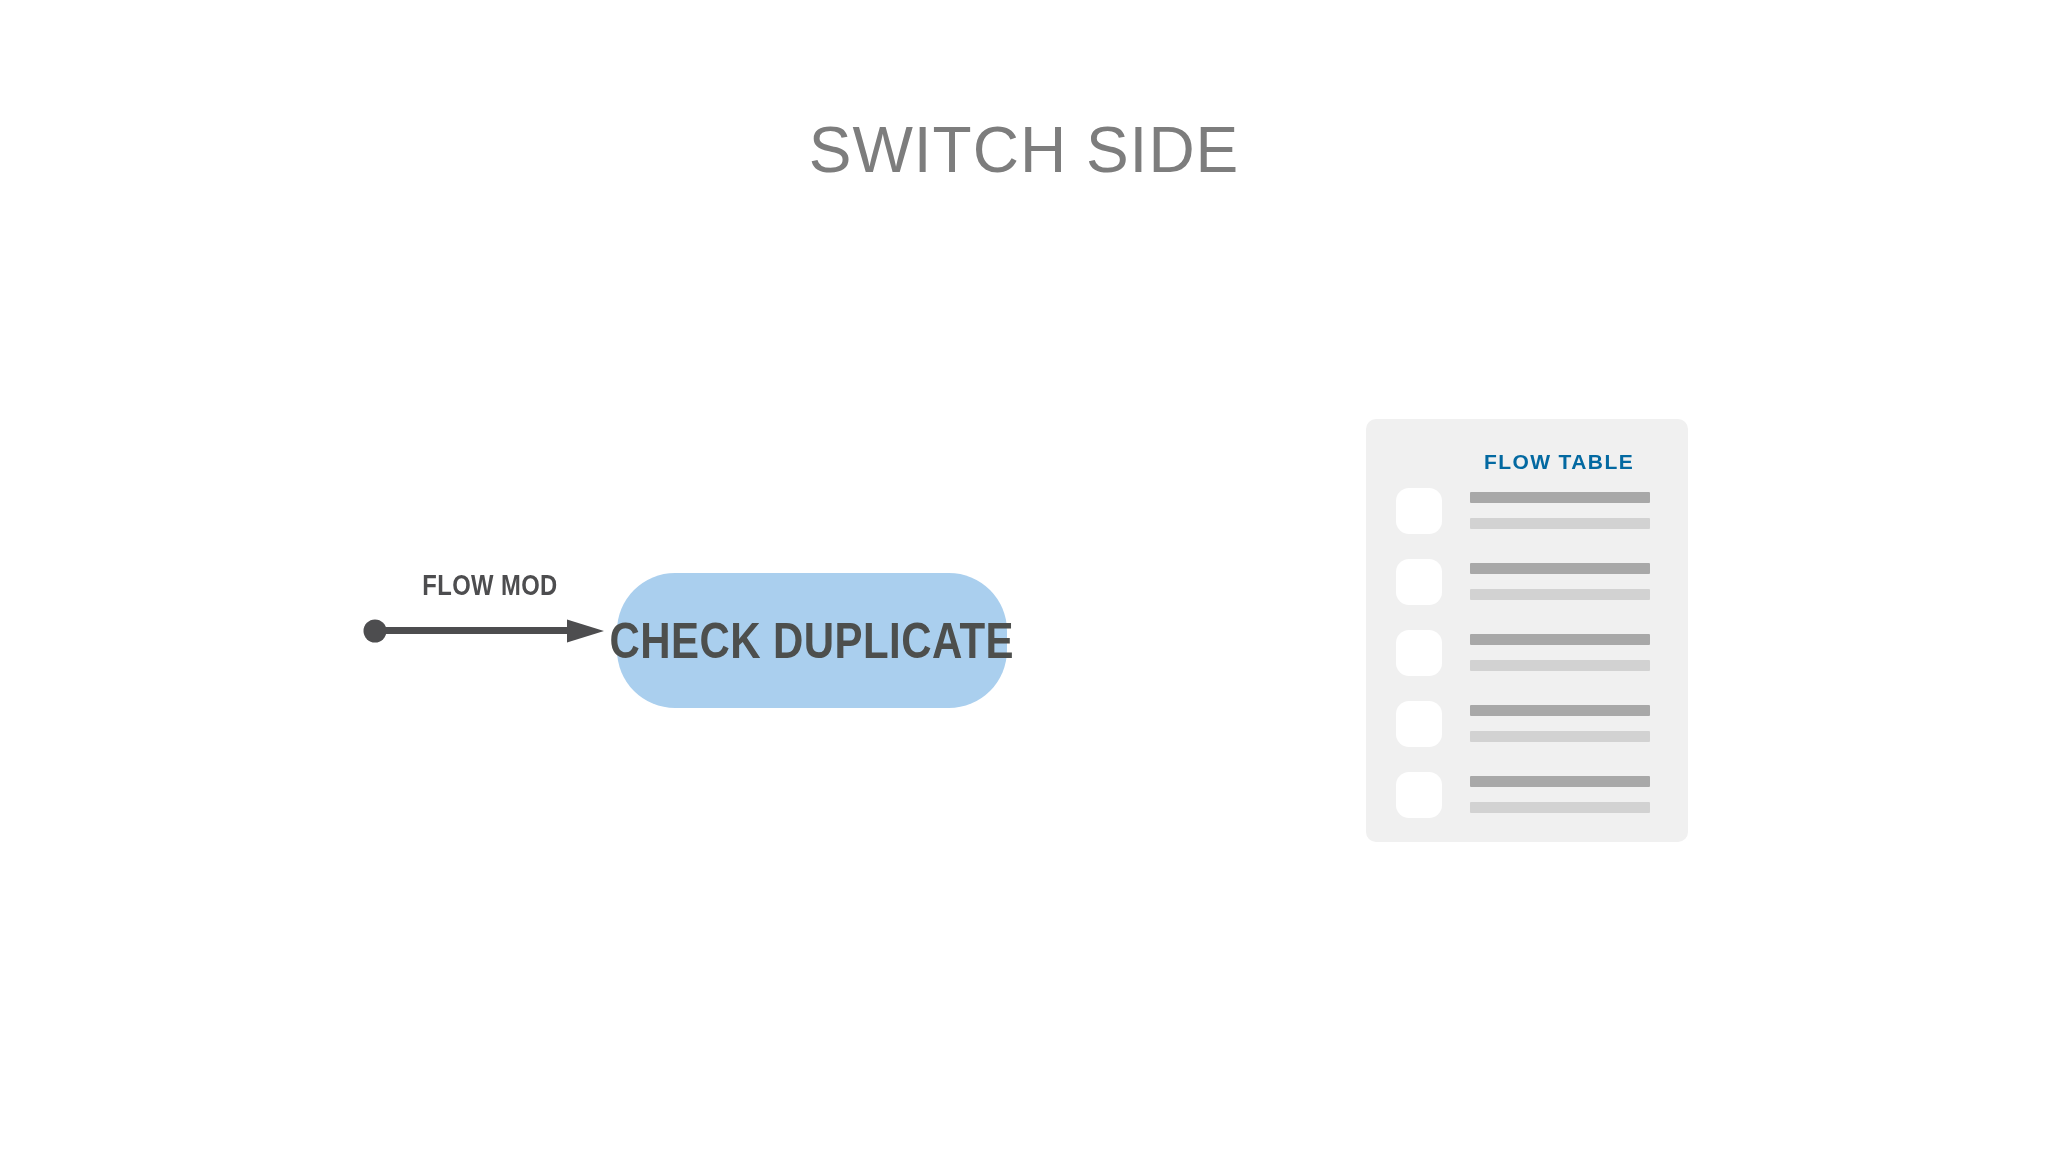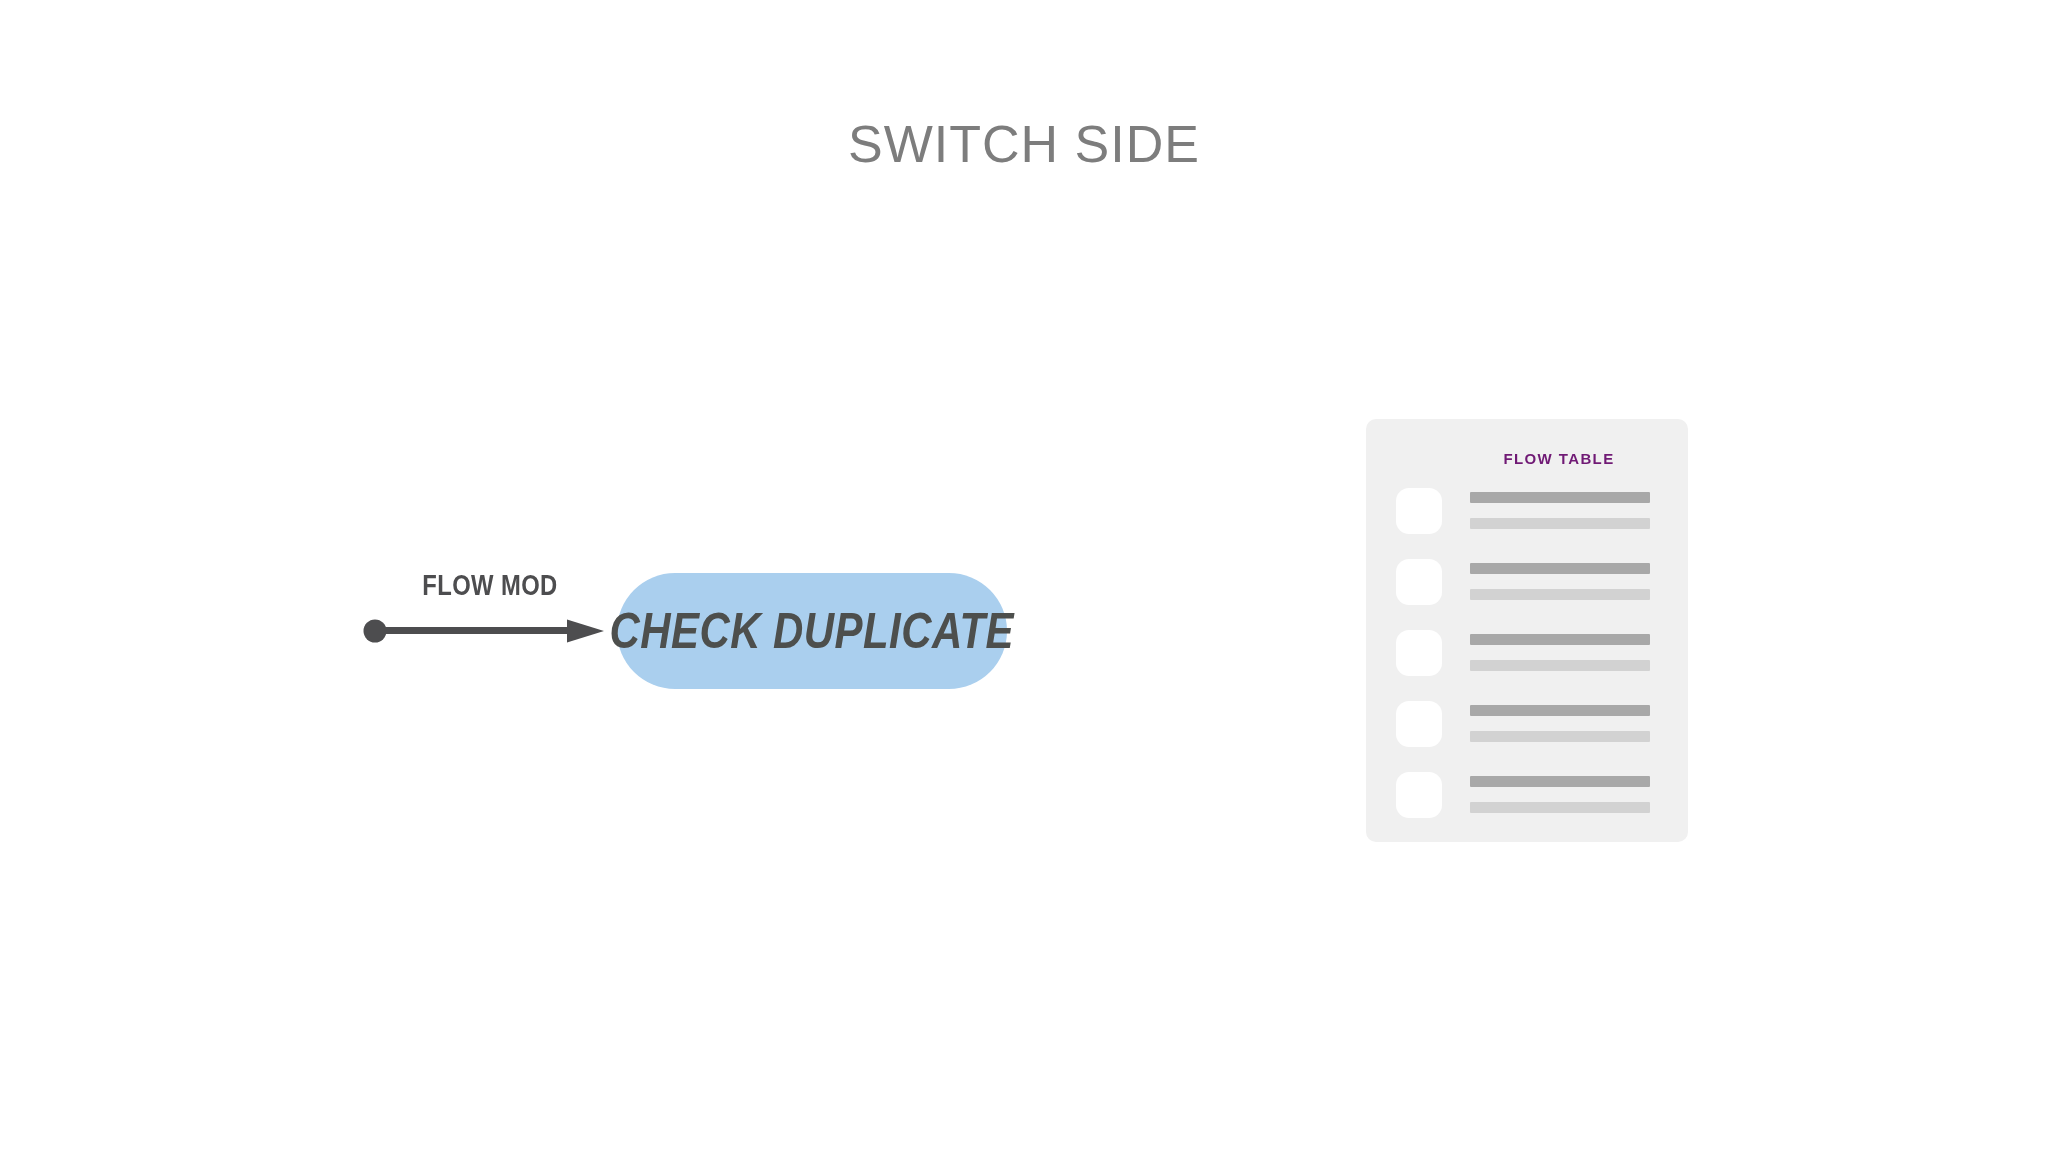--- a/index.html
+++ b/index.html
@@ -17,21 +17,21 @@
   }
 
   
   #page-title {
     position: absolute;
     left: 0;
     top: 118px;
     width: 2048px;
     text-align: center;
     font-family: "Liberation Sans", sans-serif;
-    font-size: 52px;
+    font-size: 64px;
     font-weight: 400;
     letter-spacing: 1px;
     color: #7d7d7d;
     line-height: 1;
     white-space: pre;
   }
 
   
   #diagram {
     position: absolute;
@@ -79,27 +79,26 @@
     left: 0;
     top: 40px;
   }
 
   
   #node-check-duplicate {
     position: absolute;
     left: 617px;
     top: 573px;
     width: 390px;
-    height: 116px;
+    height: 135px;
     background: #aacfee;
     border-radius: 58px;
     display: flex;
     align-items: center;
     justify-content: center;
-    font-style: italic;
   }
   #node-check-duplicate .node-label {
     font-family: "Liberation Sans Narrow", "Liberation Sans", sans-serif;
     font-size: 50px;
     font-weight: 700;
     letter-spacing: 0.5px;
     color: #4d4f4d;
     line-height: 1;
     white-space: nowrap;
     transform: scaleX(0.84);
@@ -115,24 +114,24 @@
     background: #f0f0f0;
     border-radius: 10px;
   }
   #flow-table-title {
     position: absolute;
     left: 0;
     top: 32px;
     width: 386px;
     text-align: center;
     font-family: "Liberation Sans", sans-serif;
-    font-size: 15px;
+    font-size: 21px;
     font-weight: 700;
     letter-spacing: 1.4px;
-    color: #701a75;
+    color: #0369a1;
     line-height: 1;
     white-space: nowrap;
   }
 
   #flow-table-rows {
     position: absolute;
     left: 0;
     top: 69px;
     width: 322px;
   }

